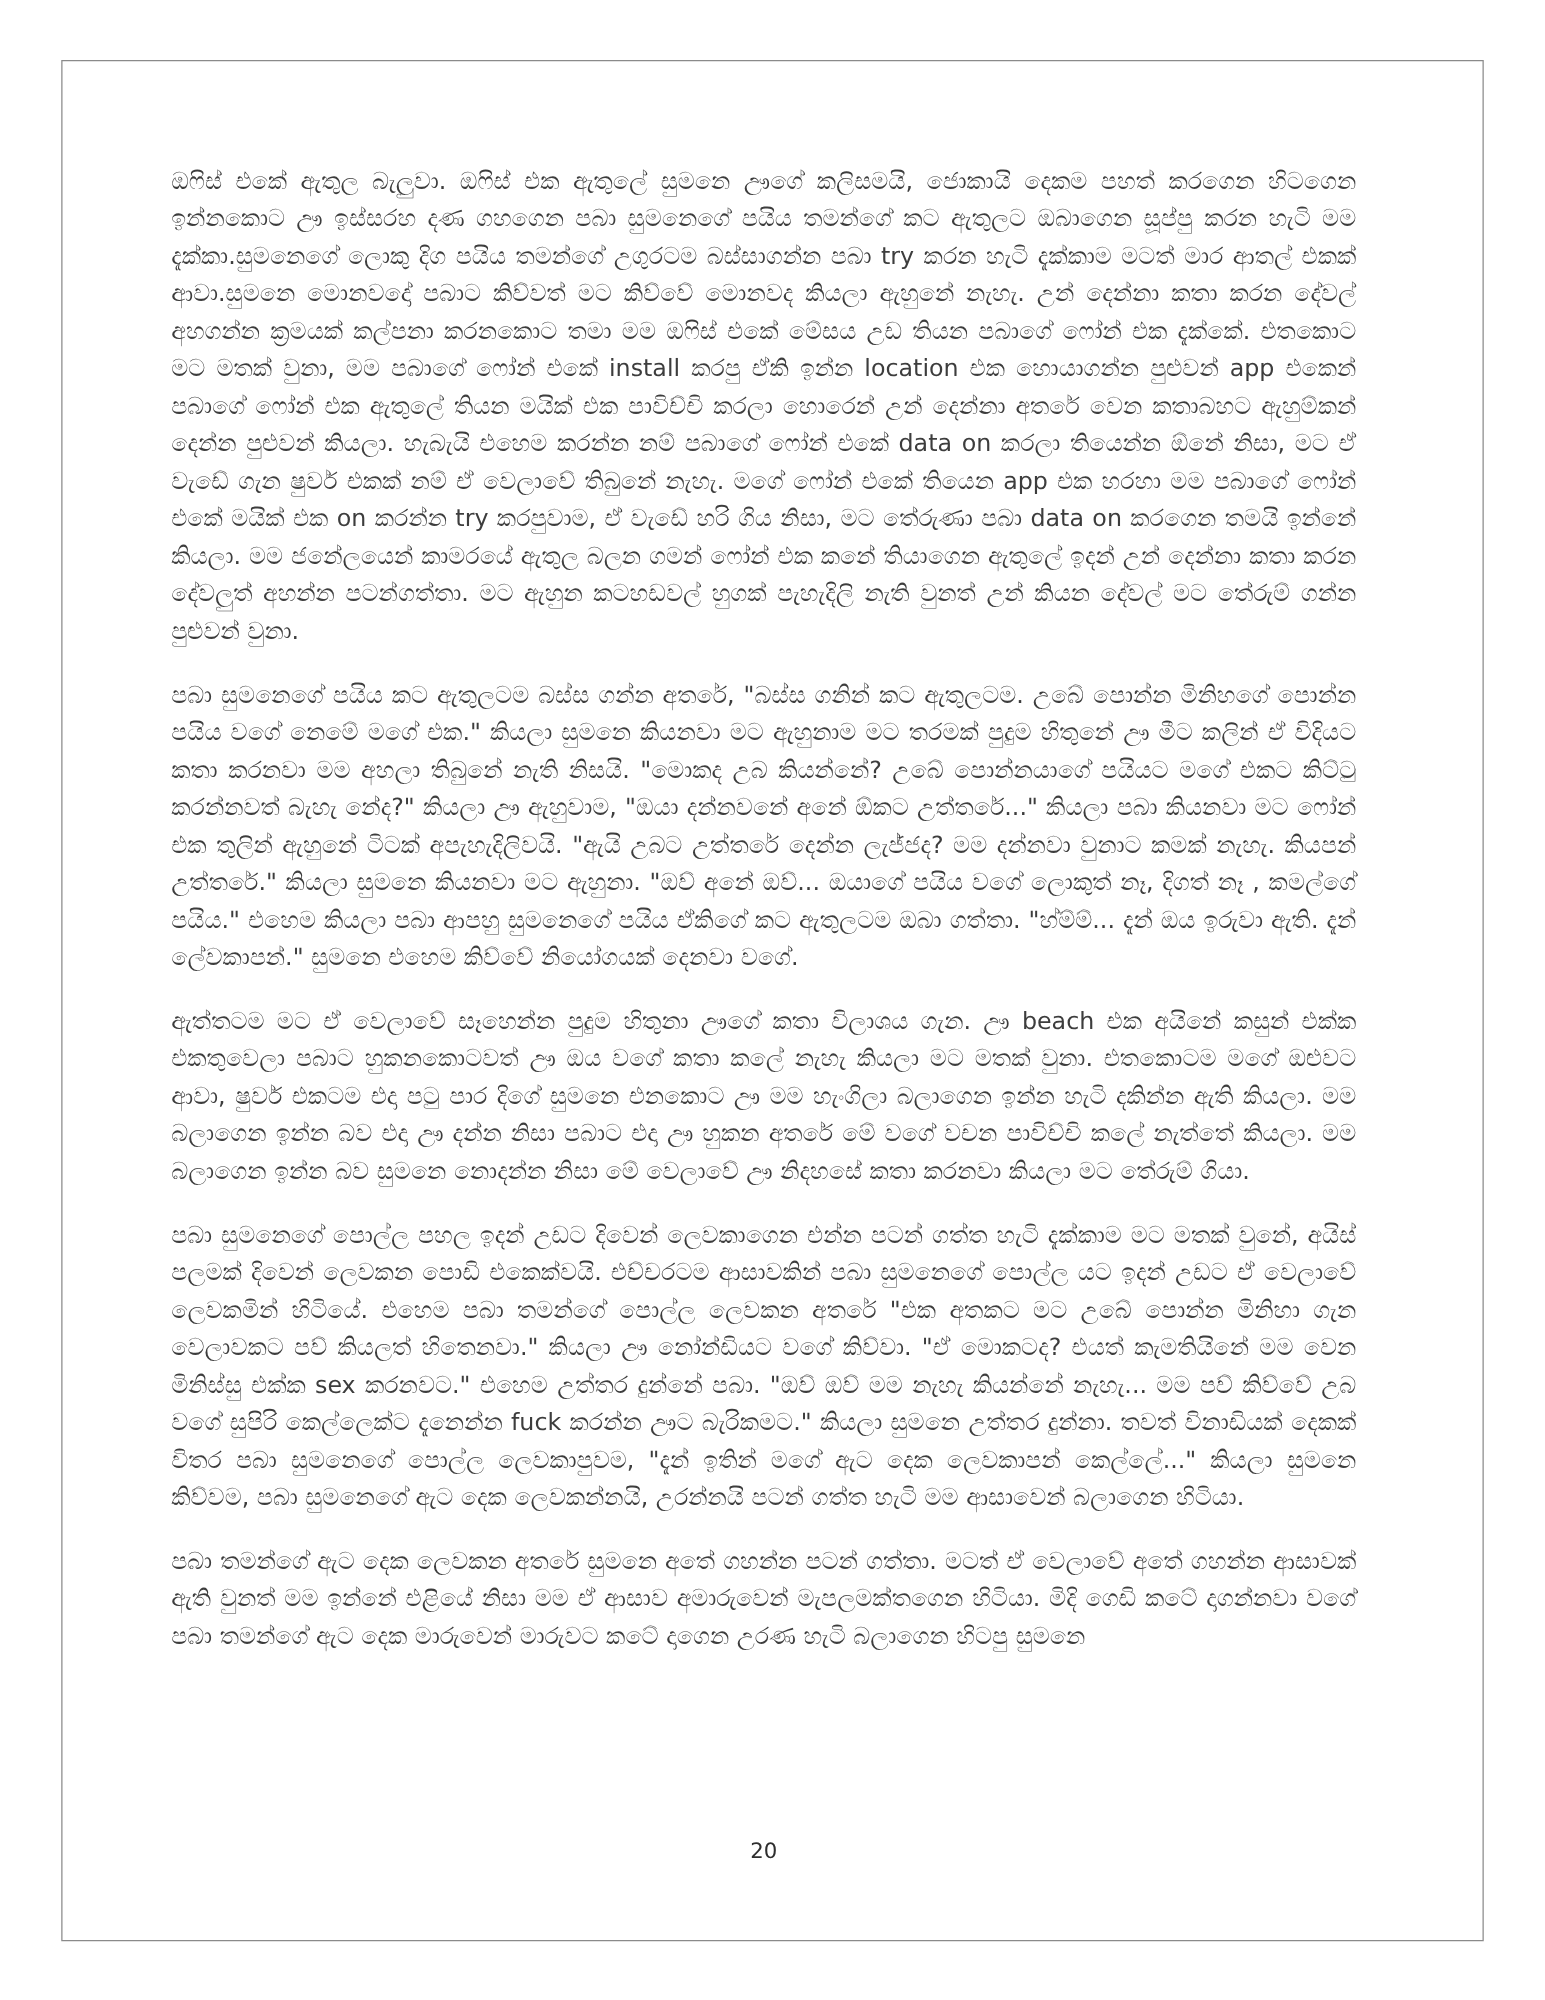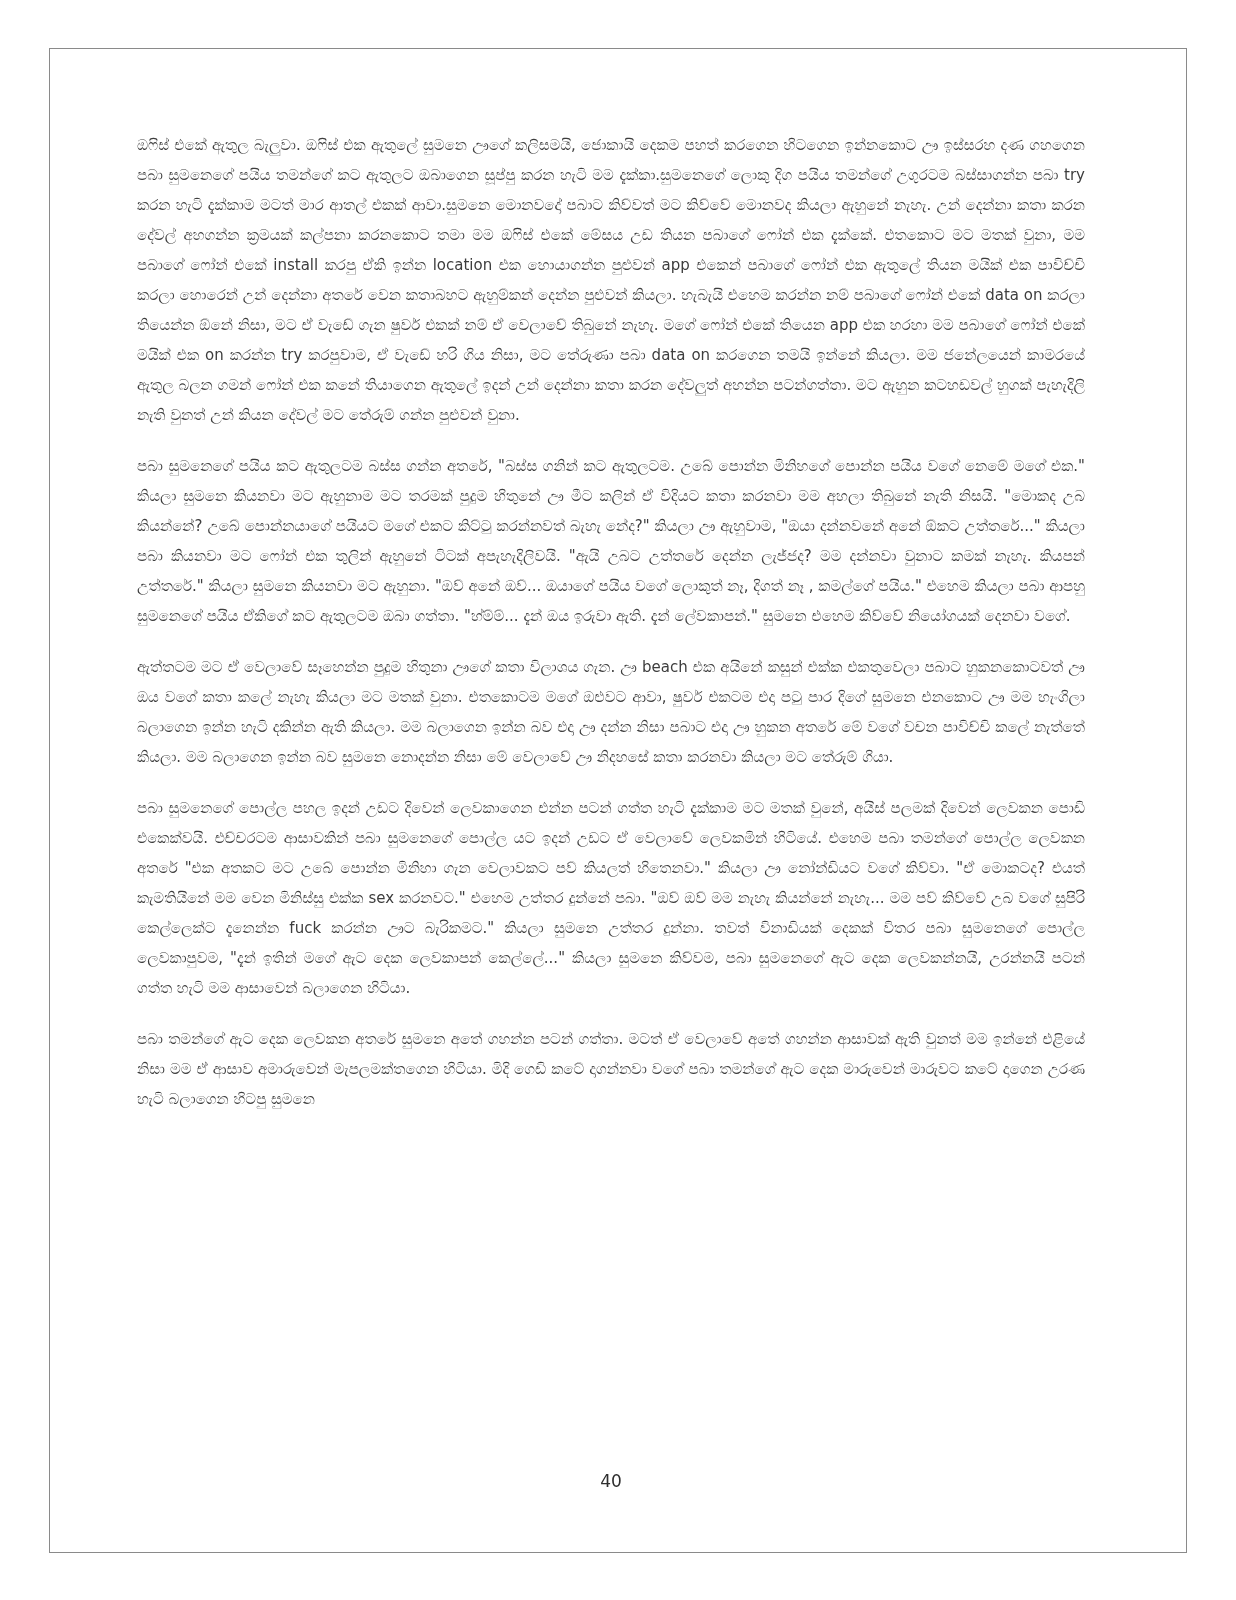--- a/index.html
+++ b/index.html
@@ -22,21 +22,21 @@
     border: 1px solid #8a8a8a;
     box-sizing: border-box;
     background: #ffffff;
   }
   .text-body {
     position: absolute;
     left: 137px;
     top: 130px;
     width: 948px;
     color: #3d3d3d;
-    font-size: 15px;
+    font-size: 19px;
     line-height: 30px;
     text-align: justify;
   }
   .para {
     margin: 0 0 21px 0;
     padding: 0;
   }
   .page-number {
     position: absolute;
     left: 137px;
@@ -55,13 +55,13 @@
 
 <div class="text-body">
 
 <p class="para">ඔෆිස් එකේ ඇතුල බැලුවා. ඔෆිස් එක ඇතුලේ සුමනෙ ඌගේ කලිසමයි, ජොකායි දෙකම පහත් කරගෙන හිටගෙන ඉන්නකොට ඌ ඉස්සරහ දණ ගහගෙන පබා සුමනෙගේ පයිය තමන්ගේ කට ඇතුලට ඔබාගෙන සූප්පු කරන හැටි මම දැක්කා.සුමනෙගේ ලොකු දිග පයිය තමන්ගේ උගුරටම බස්සාගන්න පබා try කරන හැටි දැක්කාම මටත් මාර ආතල් එකක් ආවා.සුමනෙ මොනවදෝ පබාට කිව්වත් මට කිව්වේ මොනවද කියලා ඇහුනේ නැහැ. උන් දෙන්නා කතා කරන දේවල් අහගන්න ක්‍රමයක් කල්පනා කරනකොට තමා මම ඔෆිස් එකේ මේසය උඩ තියන පබාගේ ෆෝන් එක දැක්කේ. එතකොට මට මතක් වුනා, මම පබාගේ ෆෝන් එකේ install කරපු ඒකි ඉන්න location එක හොයාගන්න පුළුවන් app එකෙන් පබාගේ ෆෝන් එක ඇතුලේ තියන මයික් එක පාවිච්චි කරලා හොරෙන් උන් දෙන්නා අතරේ වෙන කතාබහට ඇහුම්කන් දෙන්න පුළුවන් කියලා. හැබැයි එහෙම කරන්න නම් පබාගේ ෆෝන් එකේ data on කරලා තියෙන්න ඕනේ නිසා, මට ඒ වැඩේ ගැන ෂුවර් එකක් නම් ඒ වෙලාවේ තිබුනේ නැහැ. මගේ ෆෝන් එකේ තියෙන app එක හරහා මම පබාගේ ෆෝන් එකේ මයික් එක on කරන්න try කරපුවාම, ඒ වැඩේ හරි ගිය නිසා, මට තේරුණා පබා data on කරගෙන තමයි ඉන්නේ කියලා. මම ජනේලයෙන් කාමරයේ ඇතුල බලන ගමන් ෆෝන් එක කනේ තියාගෙන ඇතුලේ ඉදන් උන් දෙන්නා කතා කරන දේවලුත් අහන්න පටන්ගත්තා. මට ඇහුන කටහඩවල් හුගක් පැහැදිලි නැති වුනත් උන් කියන දේවල් මට තේරුම් ගන්න පුළුවන් වුනා.</p>
     <p class="para">පබා සුමනෙගේ පයිය කට ඇතුලටම බස්ස ගන්න අතරේ, "බස්ස ගනින් කට ඇතුලටම. උබේ පොන්න මිනිහගේ පොන්න පයිය වගේ නෙමේ මගේ එක." කියලා සුමනෙ කියනවා මට ඇහුනාම මට තරමක් පුදුම හිතුනේ ඌ මීට කලින් ඒ විදියට කතා කරනවා මම අහලා තිබුනේ නැති නිසයි. "මොකද උබ කියන්නේ? උබේ පොන්නයාගේ පයියට මගේ එකට කිට්ටු කරන්නවත් බැහැ නේද?" කියලා ඌ ඇහුවාම, "ඔයා දන්නවනේ අනේ ඕකට උත්තරේ..." කියලා පබා කියනවා මට ෆෝන් එක තුලින් ඇහුනේ ටිටක් අපැහැදිලිවයි. "ඇයි උබට උත්තරේ දෙන්න ලැජ්ජද? මම දන්නවා වුනාට කමක් නැහැ. කියපන් උත්තරේ." කියලා සුමනෙ කියනවා මට ඇහුනා. "ඔව් අනේ ඔව්... ඔයාගේ පයිය වගේ ලොකුත් නෑ, දිගත් නෑ , කමල්ගේ පයිය." එහෙම කියලා පබා ආපහු සුමනෙගේ පයිය ඒකිගේ කට ඇතුලටම ඔබා ගත්තා. "හ්ම්ම්... දැන් ඔය ඉරුවා ඇති. දැන් ලේවකාපන්." සුමනෙ එහෙම කිව්වේ නියෝගයක් දෙනවා වගේ.</p>
     <p class="para">ඇත්තටම මට ඒ වෙලාවේ සෑහෙන්න පුදුම හිතුනා ඌගේ කතා විලාශය ගැන. ඌ beach එක අයිනේ කසුන් එක්ක එකතුවෙලා පබාට හුකනකොටවත් ඌ ඔය වගේ කතා කලේ නැහැ කියලා මට මතක් වුනා. එතකොටම මගේ ඔළුවට ආවා, ෂුවර් එකටම එදා පටු පාර දිගේ සුමනෙ එනකොට ඌ මම හැංගිලා බලාගෙන ඉන්න හැටි දකින්න ඇති කියලා. මම බලාගෙන ඉන්න බව එදා ඌ දන්න නිසා පබාට එදා ඌ හුකන අතරේ මේ වගේ වචන පාවිච්චි කලේ නැත්තේ කියලා. මම බලාගෙන ඉන්න බව සුමනෙ නොදන්න නිසා මේ වෙලාවේ ඌ නිදහසේ කතා කරනවා කියලා මට තේරුම් ගියා.</p>
     <p class="para">පබා සුමනෙගේ පොල්ල පහල ඉදන් උඩට දිවෙන් ලෙවකාගෙන එන්න පටන් ගත්ත හැටි දැක්කාම මට මතක් වුනේ, අයිස් පලමක් දිවෙන් ලෙවකන පොඩි එකෙක්වයි. එච්චරටම ආසාවකින් පබා සුමනෙගේ පොල්ල යට ඉදන් උඩට ඒ වෙලාවේ ලෙවකමින් හිටියේ. එහෙම පබා තමන්ගේ පොල්ල ලෙවකන අතරේ "එක අතකට මට උබේ පොන්න මිනිහා ගැන වෙලාවකට පව් කියලත් හිතෙනවා." කියලා ඌ නෝන්ඩියට වගේ කිව්වා. "ඒ මොකටද? එයත් කැමතියිනේ මම වෙන මිනිස්සු එක්ක sex කරනවට." එහෙම උත්තර දුන්නේ පබා. "ඔව් ඔව් මම නැහැ කියන්නේ නැහැ... මම පව් කිව්වේ උබ වගේ සුපිරි කෙල්ලෙක්ට දැනෙන්න fuck කරන්න ඌට බැරිකමට." කියලා සුමනෙ උත්තර දුන්නා. තවත් විනාඩියක් දෙකක් විතර පබා සුමනෙගේ පොල්ල ලෙවකාපුවම, "දැන් ඉතින් මගේ ඇට දෙක ලෙවකාපන් කෙල්ලේ..." කියලා සුමනෙ කිව්වම, පබා සුමනෙගේ ඇට දෙක ලෙවකන්නයි, උරන්නයි පටන් ගත්ත හැටි මම ආසාවෙන් බලාගෙන හිටියා.</p>
     <p class="para">පබා තමන්ගේ ඇට දෙක ලෙවකන අතරේ සුමනෙ අතේ ගහන්න පටන් ගත්තා. මටත් ඒ වෙලාවේ අතේ ගහන්න ආසාවක් ඇති වුනත් මම ඉන්නේ එළියේ නිසා මම ඒ ආසාව අමාරුවෙන් මැපලමක්තගෙන හිටියා. මිදි ගෙඩි කටේ දාගන්නවා වගේ පබා තමන්ගේ ඇට දෙක මාරුවෙන් මාරුවට කටේ දාගෙන උරණ හැටි බලාගෙන හිටපු සුමනෙ</p>
   </div>
 
-<div class="page-number">40</div>
+<div class="page-number">20</div>
 
 </body></html>

